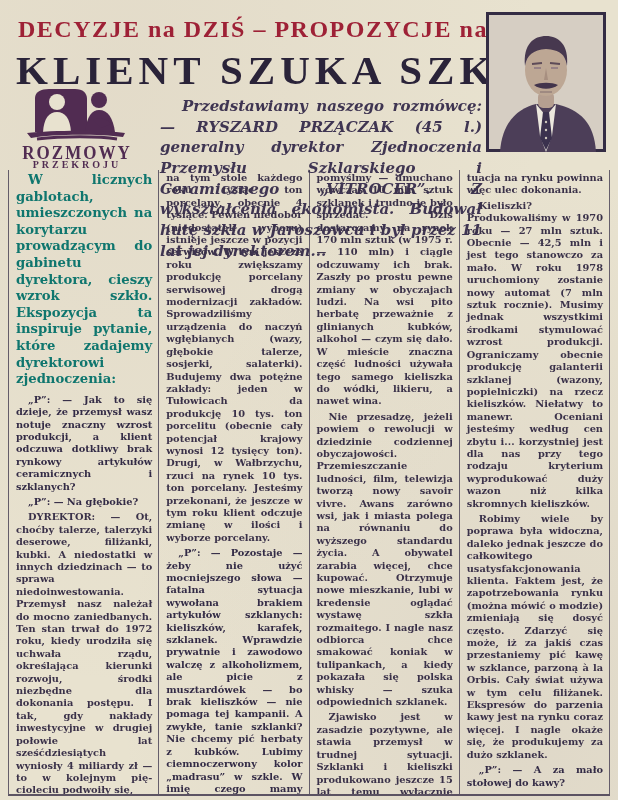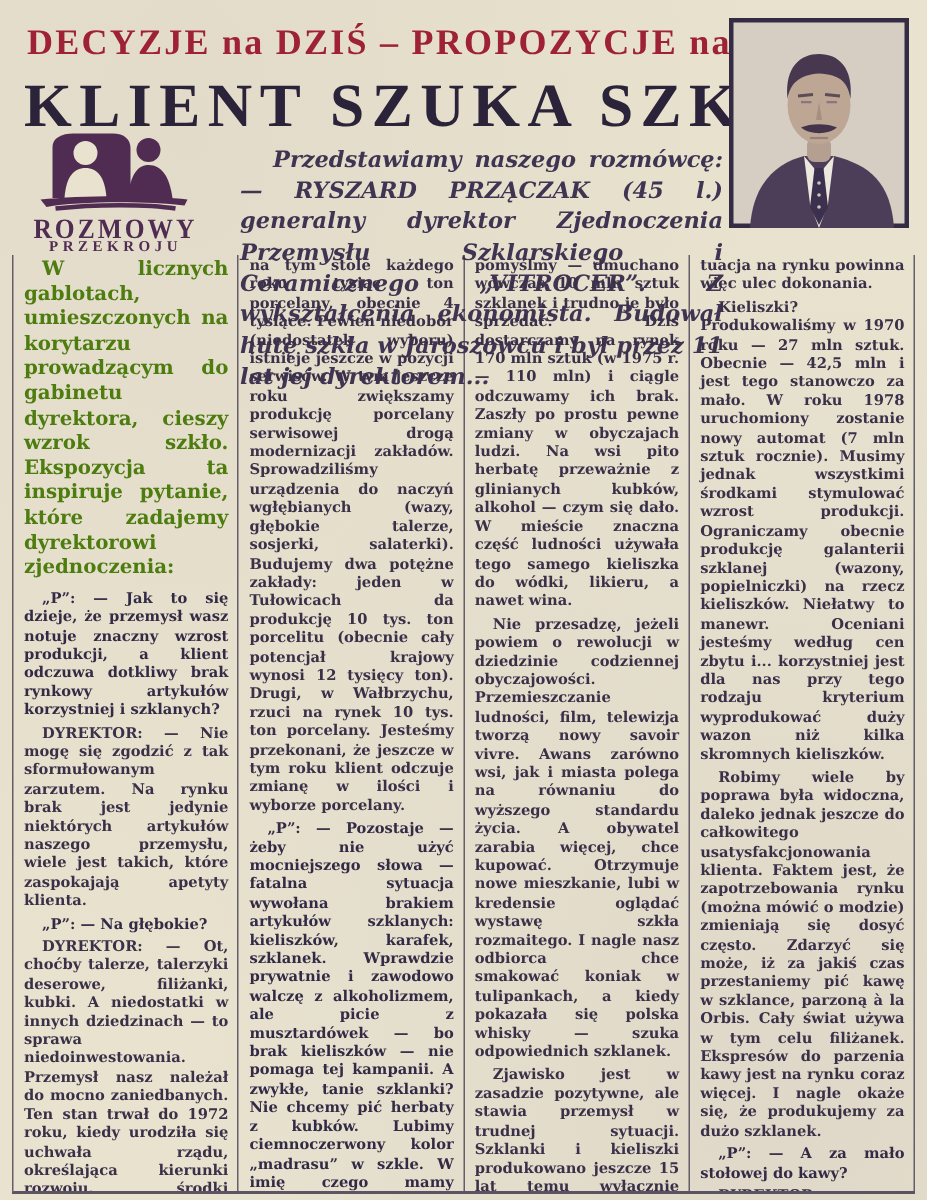--- a/index.html
+++ b/index.html
@@ -66,21 +66,21 @@
   }
   .para{
     margin:0 0 3px 0;
     font-size:9.8px;font-weight:bold;line-height:12.4px;
     text-align:justify;color:#3a3149;
     text-indent:12px;
     hyphens:auto;-webkit-hyphens:auto;
   }
   .para.cont{text-indent:0;}
   .para.lead{
-    font-size:13.2px;line-height:16.6px;color:#4d7c0f;margin-bottom:6px;
+    font-size:13.2px;line-height:16.6px;color:#0f766e;margin-bottom:6px;
   }
   .para.q{color:#332b46;}
 </style>
 </head>
 <body>
 
 <div class="paper-tint"></div>
 
 <div class="kicker">DECYZJE na DZIŚ – PROPOZYCJE na JUTRO</div>
 <div class="headline">KLIENT SZUKA SZKŁA</div>
@@ -132,22 +132,21 @@
   <div class="word1">ROZMOWY</div>
   <div class="word2">PRZEKROJU</div>
 </div>
 
 <div class="intro"><span class="indent"></span><span>Przedstawiamy naszego rozmówcę: — RYSZARD PRZĄCZAK (45 l.) generalny dyrektor Zjednoczenia Przemysłu Szklarskiego i Ceramicznego „VITROCER”. Z wykształcenia ekonomista. Budował hutę szkła w Jaroszowcu i był przez 11 lat jej dyrektorem...</span></div>
 
 <div class="article">
   <div style="display:flex;flex:1 1 auto;" id="cols-root">
       <div class="col">
         <p class="para lead">W licznych gablotach, umieszczonych na korytarzu prowadzącym do gabinetu dyrektora, cieszy wzrok szkło. Ekspozycja ta inspiruje pytanie, które zadajemy dyrektorowi zjednoczenia:</p>
-        <p class="para q">„P”: — Jak to się dzieje, że przemysł wasz notuje znaczny wzrost produkcji, a klient odczuwa dotkliwy brak rynkowy artykułów korzystniej i szklanych?</p>
-        <p class="para a">DYREKTOR: — Nie mogę się zgodzić z tak sformułowanym zarzutem. Na rynku brak jest jedynie niektórych artykułów naszego przemysłu, wiele jest takich, które zaspokajają apetyty klienta.</p>
+        <p class="para q">„P”: — Jak to się dzieje, że przemysł wasz notuje znaczny wzrost produkcji, a klient odczuwa dotkliwy brak rynkowy artykułów ceramicznych i szklanych?</p>
         <p class="para q">„P”: — Na głębokie?</p>
         <p class="para a">DYREKTOR: — Ot, choćby talerze, talerzyki deserowe, filiżanki, kubki. A niedostatki w innych dziedzinach — to sprawa niedoinwestowania. Przemysł nasz należał do mocno zaniedbanych. Ten stan trwał do 1972 roku, kiedy urodziła się uchwała rządu, określająca kierunki rozwoju, środki niezbędne dla dokonania postępu. I tak, gdy nakłady inwestycyjne w drugiej połowie lat sześćdziesiątych wyniosły 4 miliardy zł — to w kolejnym pię­cioleciu podwoiły się,</p>
       </div>
       <div class="col">
         <p class="para cont">na tym stole każdego roku tysiąc ton porcelany, obecnie 4 tysiące. Pewien niedobór (niedostatek wyboru) istnieje jeszcze w pozycji serwisów. W tym jeszcze roku zwiększamy produkcję porcelany serwisowej drogą modernizacji zakładów. Sprowadziliśmy urządzenia do naczyń wgłębianych (wazy, głębokie talerze, sosjerki, salaterki). Budujemy dwa potężne zakłady: jeden w Tułowicach da produkcję 10 tys. ton porcelitu (obecnie cały potencjał krajowy wynosi 12 tysięcy ton). Drugi, w Wałbrzychu, rzuci na rynek 10 tys. ton porcelany. Jesteśmy przekonani, że jeszcze w tym roku klient odczuje zmianę w ilości i wyborze porcelany.</p>
         <p class="para q">„P”: — Pozostaje — żeby nie użyć mocniejszego słowa — fatalna sytuacja wywołana brakiem artykułów szklanych: kieliszków, karafek, szklanek. Wprawdzie prywatnie i zawodowo walczę z alkoholizmem, ale picie z musztardówek — bo brak kieliszków — nie pomaga tej kampanii. A zwykłe, tanie szklanki? Nie chcemy pić herbaty z kubków. Lubimy ciemnoczerwony kolor „madrasu” w szkle. W imię czego mamy zmieniać nasze upodobania?</p>
       </div>
       <div class="col">
         <p class="para cont">pomyślmy — dmuchano wówczas 10 mln sztuk szklanek i trudno je było sprzedać. Dziś dostarczamy na rynek 170 mln sztuk (w 1975 r. — 110 mln) i ciągle odczuwamy ich brak. Zaszły po prostu pewne zmiany w obyczajach ludzi. Na wsi pito herbatę przeważnie z glinianych kubków, alkohol — czym się dało. W mieście znaczna część ludności używała tego samego kieliszka do wódki, likieru, a nawet wina.</p>
         <p class="para para">Nie przesadzę, jeżeli powiem o rewolucji w dziedzinie codziennej obyczajowości. Przemieszczanie ludności, film, telewizja tworzą nowy savoir vivre. Awans zarówno wsi, jak i miasta polega na równaniu do wyższego standardu życia. A obywatel zarabia więcej, chce kupować. Otrzymuje nowe mieszkanie, lubi w kredensie oglądać wystawę szkła rozmaitego. I nagle nasz odbiorca chce smakować koniak w tulipankach, a kiedy pokazała się polska whisky — szuka odpowiednich szklanek.</p>

